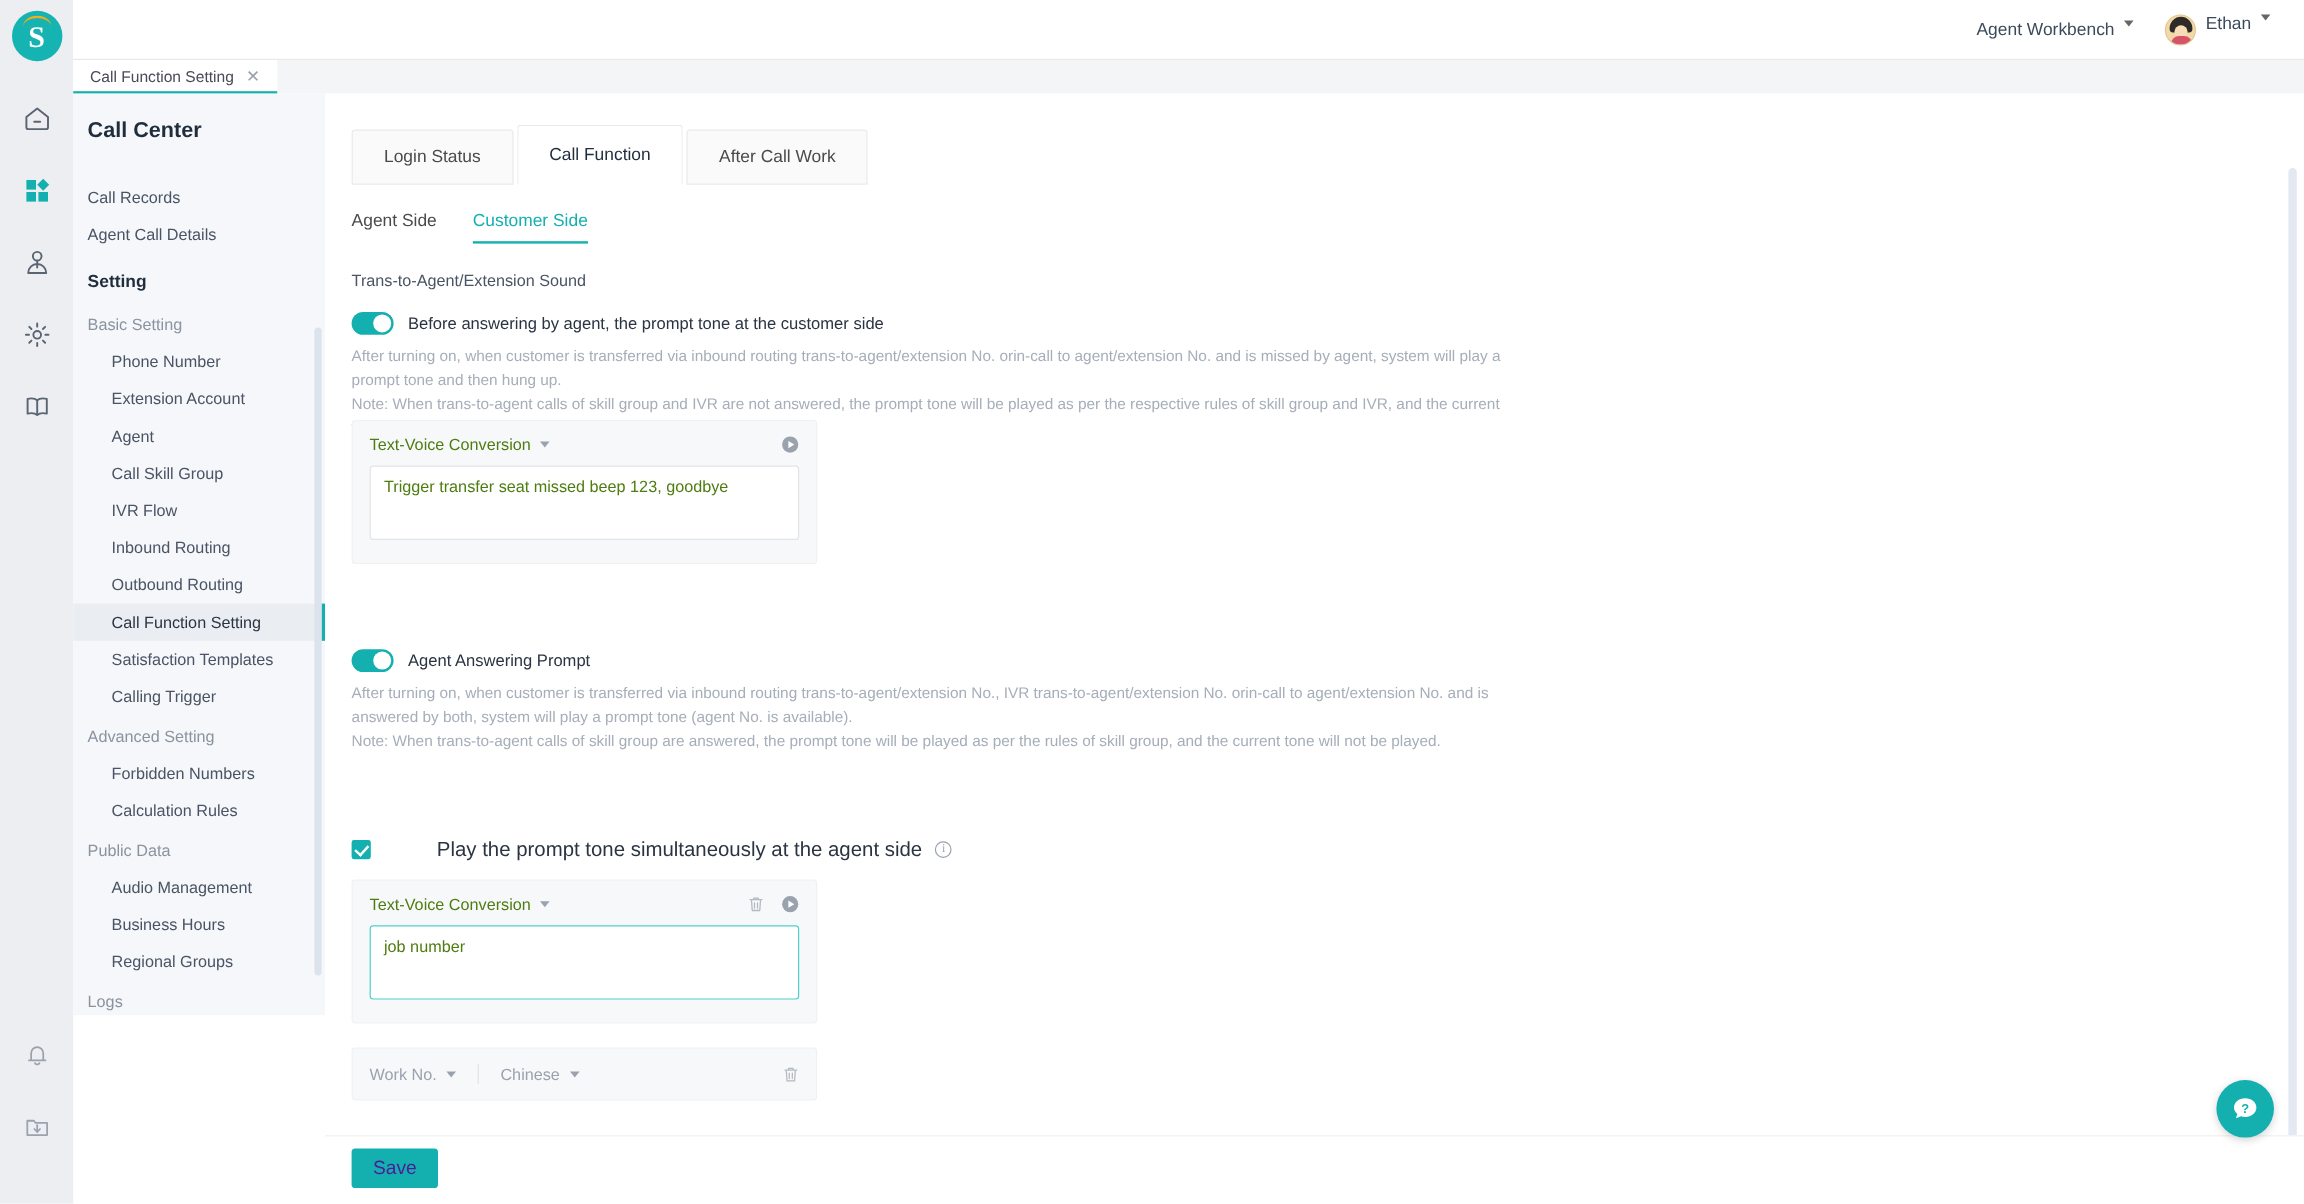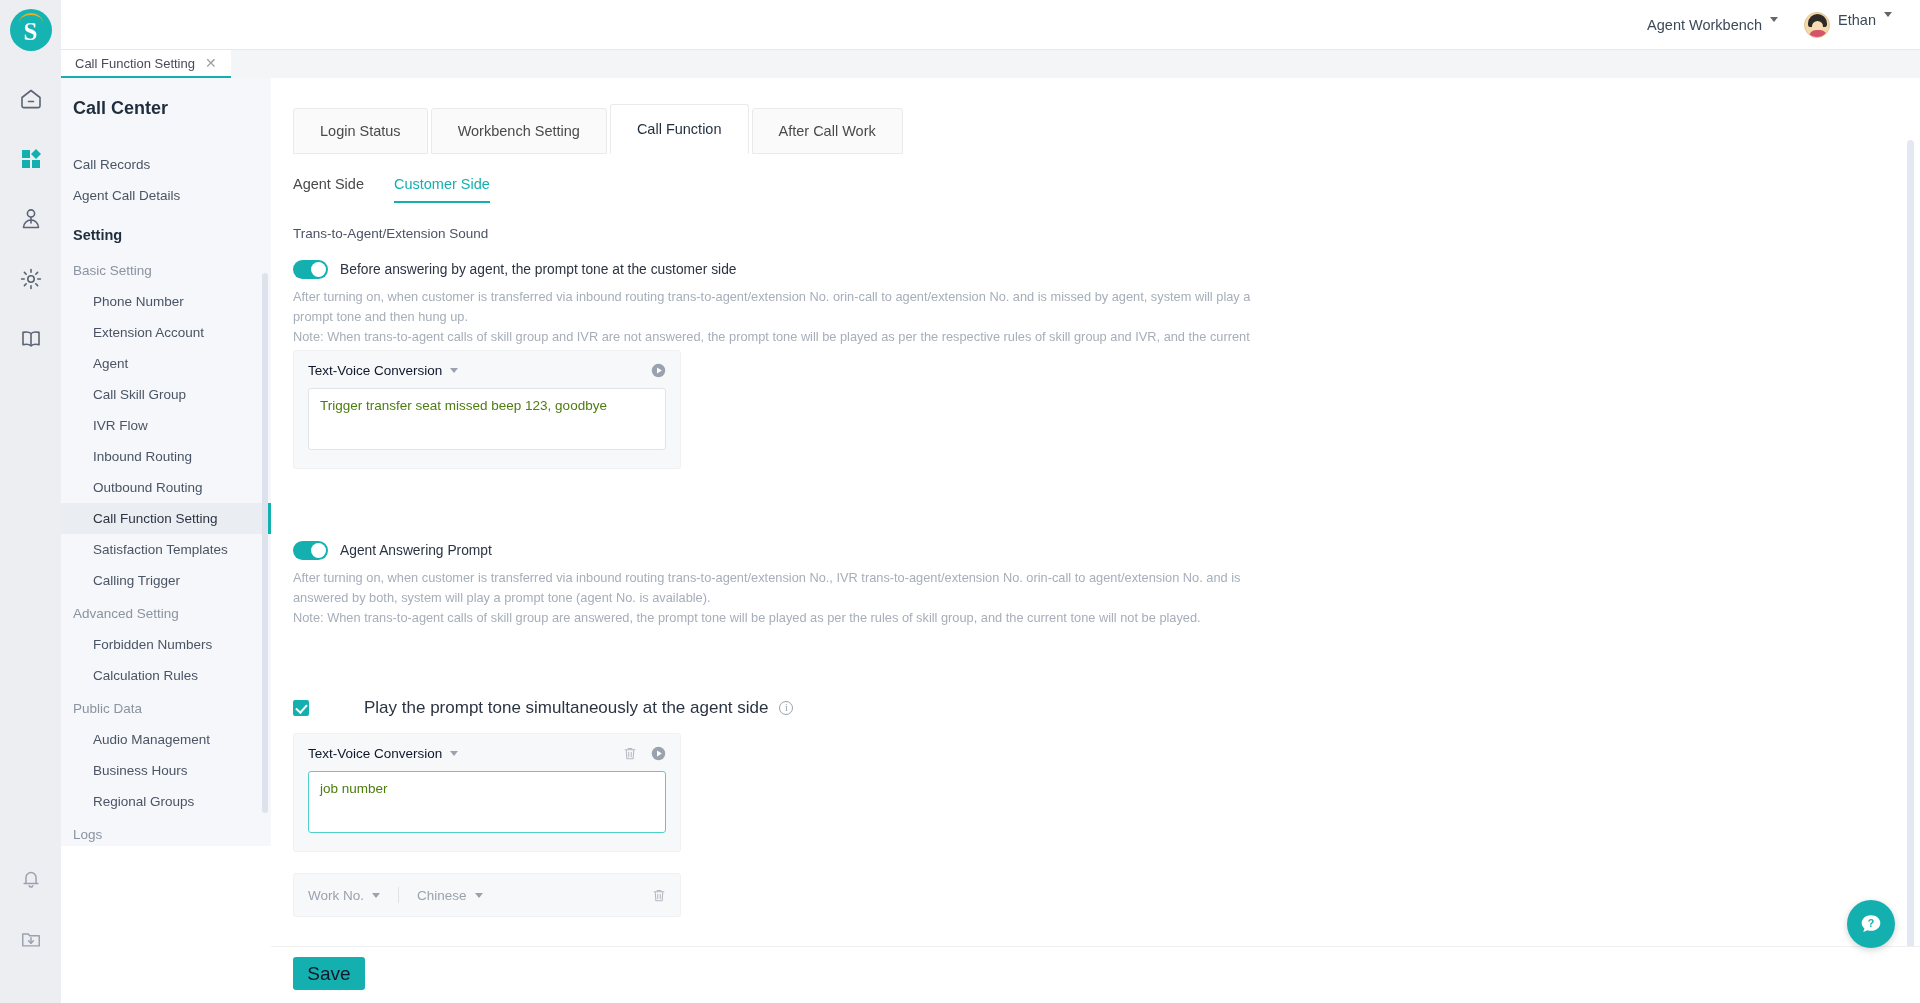--- a/index.html
+++ b/index.html
@@ -195,21 +195,21 @@
     border: 1px solid #f0f1f3;
     border-radius: 3px;
     padding: 12px 14px 14px 14px;
   }
   .tts-head {
     display: flex; align-items: center; justify-content: space-between;
     margin-bottom: 10px;
   }
   .tts-select {
     display: flex; align-items: center; gap: 8px;
-    font-size: 13.5px; color: #0f172a; cursor: pointer;
+    font-size: 13.5px; color: #4d7c0f; cursor: pointer;
   }
   .tts-actions { display: flex; align-items: center; gap: 14px; }
   .icon-btn { cursor: pointer; display:flex; align-items:center; }
   .tts-textarea {
     width: 100%; height: 62px;
     border: 1px solid #e2e4e8; border-radius: 3px;
     background: #ffffff;
     font-size: 13.5px; color: #4d7c0f;
     padding: 9px 11px;
     resize: none; outline: none;
@@ -253,23 +253,23 @@
   
   #save-bar {
     position: absolute; left: 271px; bottom: 0;
     width: 1649px; height: 57px;
     background: #ffffff;
     border-top: 1px solid #f0f0f0;
   }
   #save-button {
     position: absolute; left: 22px; top: 10px;
     width: 72px; height: 33px;
-    background: #14b0af; color: #0f172a;
+    background: #14b0af; color: #4c1d95;
     border: none; border-radius: 3px;
-    font-size: 19px; cursor: pointer;
+    font-size: 16px; cursor: pointer;
     font-family: "Liberation Sans", sans-serif;
   }
   
   #help-fab {
     position: absolute; right: 25px; bottom: 55px;
     width: 48px; height: 48px; border-radius: 50%;
     background: #14b0af;
     display:flex; align-items:center; justify-content:center;
     cursor: pointer;
     box-shadow: 0 2px 7px rgba(0,0,0,.18);
@@ -438,23 +438,20 @@
   <div class="nav-sub-title">Logs</div>
 
   <div id="sidebar-scroll"></div>
 </div>
 
 <div id="main">
 
   <div id="toptabs">
     <div class="top-tab">
       <span>Login Status</span>
-    </div>
-    <div class="top-tab">
-      <span>Workbench Setting</span>
     </div>
     <div class="top-tab active">
       <span>Call Function</span>
     </div>
     <div class="top-tab">
       <span>After Call Work</span>
     </div>
   </div>
 
   <div id="subtabs">

